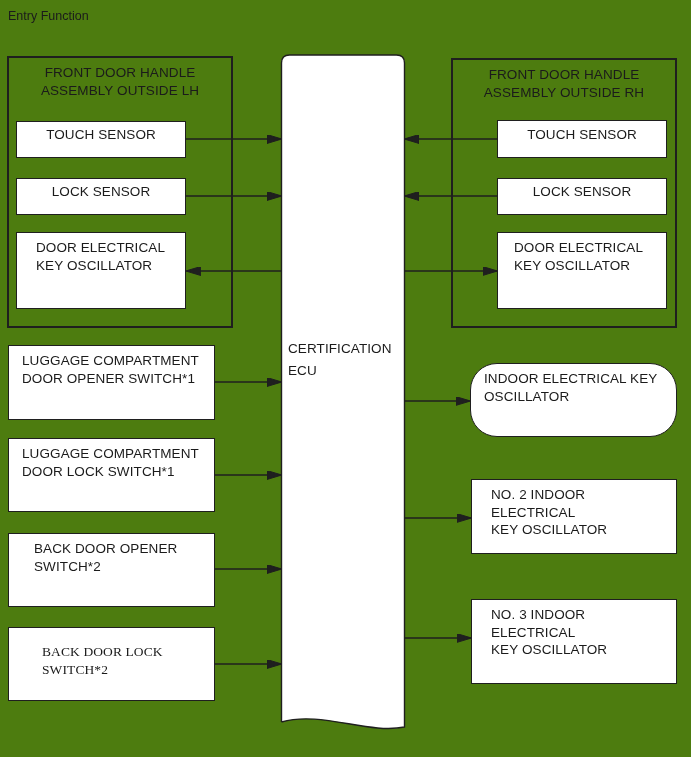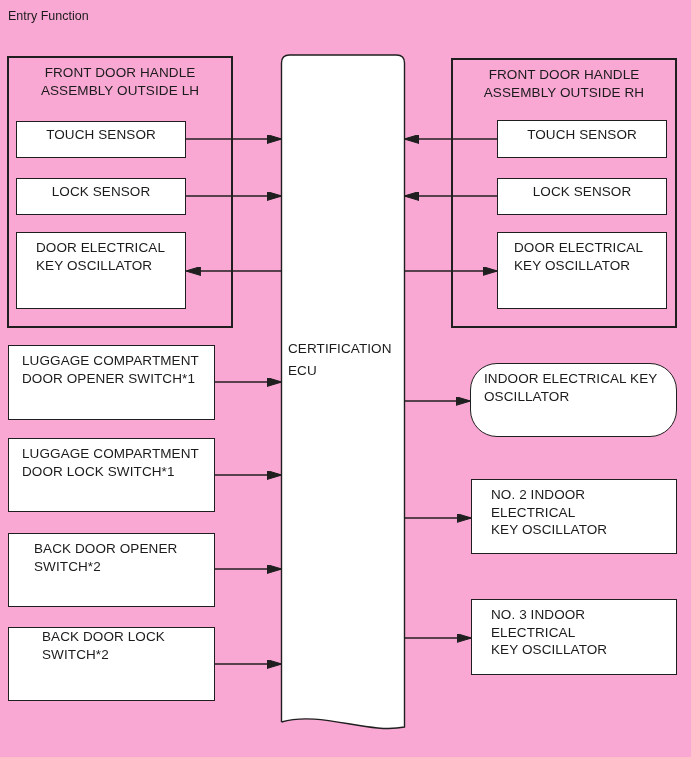--- a/index.html
+++ b/index.html
@@ -4,21 +4,21 @@
 <style>
   html, body {
     margin: 0;
     padding: 0;
     background: #ffffff;
   }
   #canvas {
     position: relative;
     width: 691px;
     height: 757px;
-    background: #f9a8d4;
+    background: #4d7c0f;
     font-family: "Liberation Sans", "DejaVu Sans", sans-serif;
     color: #1b1b1b;
     overflow: hidden;
   }
   #page-title {
     position: absolute;
     left: 8px;
     top: 9px;
     font-size: 12.5px;
     color: #1b1b1b;
@@ -48,28 +48,28 @@
   #svg-layer line, #svg-layer path { stroke: #1f1f1f; }
 
   
   #lh-outer       { left: 7px;   top: 56px;  width: 226px; height: 272px; padding-top: 6px; }
   #lh-touch       { left: 16px;  top: 121px; width: 170px; height: 37px;  padding-top: 4px; }
   #lh-lock        { left: 16px;  top: 178px; width: 170px; height: 37px;  padding-top: 4px; }
   #lh-osc         { left: 16px;  top: 232px; width: 170px; height: 77px;  padding: 6px 4px 0 19px; }
   #luggage-opener { left: 8px;   top: 345px; width: 207px; height: 75px;  padding: 6px 4px 0 13px; }
   #luggage-lock   { left: 8px;   top: 438px; width: 207px; height: 74px;  padding: 6px 4px 0 13px; }
   #back-opener    { left: 8px;   top: 533px; width: 207px; height: 74px;  padding: 6px 4px 0 25px; }
-  #back-lock      { left: 8px;   top: 627px; width: 207px; height: 74px;  padding: 0 4px 0 33px; }
+  #back-lock      { left: 8px;   top: 627px; width: 207px; height: 74px;  padding: 15px 4px 0 33px; font-family: Liberation Serif, serif; }
   #rh-outer       { left: 451px; top: 58px;  width: 226px; height: 270px; padding-top: 6px; }
   #rh-touch       { left: 497px; top: 120px; width: 170px; height: 38px;  padding-top: 5px; }
   #rh-lock        { left: 497px; top: 178px; width: 170px; height: 37px;  padding-top: 4px; }
   #rh-osc         { left: 497px; top: 232px; width: 170px; height: 77px;  padding: 6px 4px 0 16px; }
   #indoor-osc     { left: 470px; top: 363px; width: 207px; height: 74px;  padding: 6px 4px 0 13px; border-radius: 27px; }
   #indoor-no2     { left: 471px; top: 479px; width: 206px; height: 75px;  padding: 6px 4px 12px 19px; }
-  #indoor-no3     { left: 471px; top: 599px; width: 206px; height: 76px;  padding: 6px 4px 0 19px; }
+  #indoor-no3     { left: 471px; top: 599px; width: 206px; height: 85px;  padding: 6px 4px 0 19px; }
   #ecu-label {
     position: absolute;
     left: 288px;
     top: 338px;
     font-size: 13.5px;
     line-height: 22px;
     letter-spacing: 0.1px;
     white-space: pre-line;
   }
 </style>

